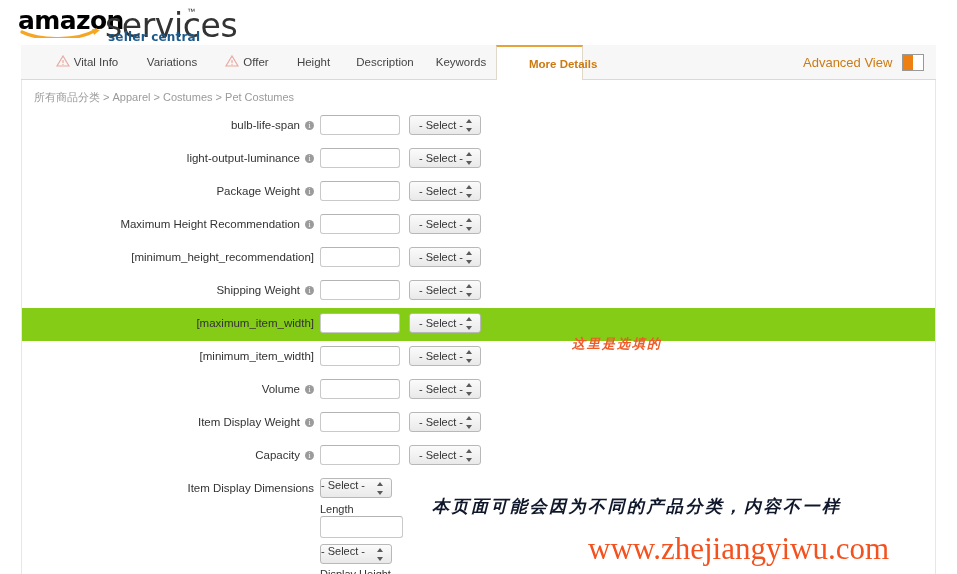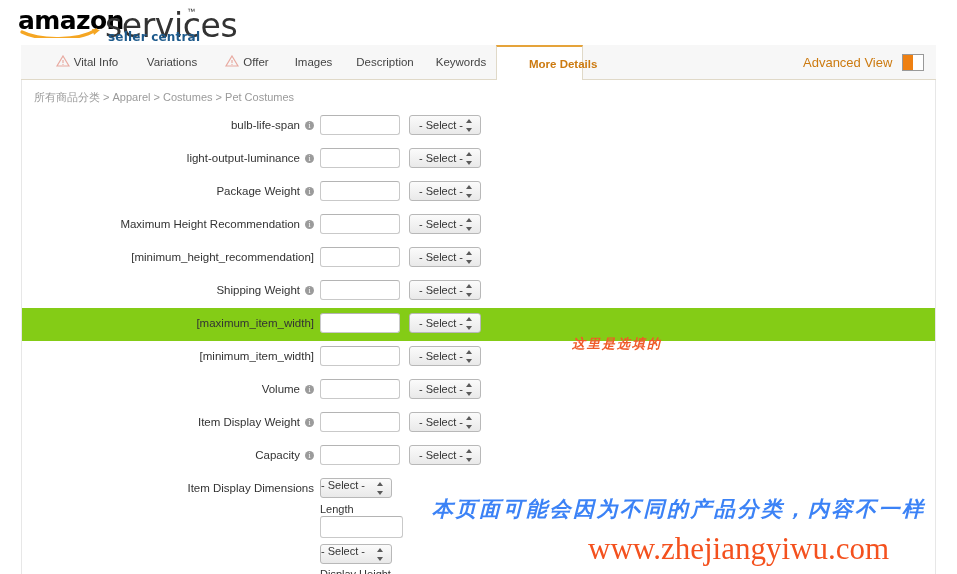--- a/index.html
+++ b/index.html
@@ -322,22 +322,22 @@
   .annot-1 {
     left: 572px;
     top: 335px;
     font-size: 13px;
     color: #f05a28;
     letter-spacing: 2px;
   }
   .annot-2 {
     left: 432px;
     top: 495px;
-    font-size: 21px;
-    color: #3b82f6;
+    font-size: 17px;
+    color: #0f172a;
     letter-spacing: 2.5px;
   }
   .watermark {
     position: absolute;
     left: 588px;
     top: 531px;
     font-size: 31px;
     color: #f4511e;
     font-family: "Liberation Serif", serif;
     white-space: nowrap;
@@ -366,21 +366,21 @@
             <path d="M7 1 L13 11 L1 11 Z" fill="none" stroke="#e8a9a0" stroke-width="1.2"></path>
             <line x1="7" y1="5" x2="7" y2="8" stroke="#e8a9a0" stroke-width="1.2"></line>
             <circle cx="7" cy="9.4" r="0.6" fill="#e8a9a0"></circle>
           </svg></span><span class="tab-label">Vital Info</span></div>
       <div class="tab" style="left: 112px; width: 78px;"><span class="tab-label">Variations</span></div>
       <div class="tab" style="left: 190px; width: 72px;"><span><svg class="warn-icon" viewBox="0 0 14 12">
             <path d="M7 1 L13 11 L1 11 Z" fill="none" stroke="#e8a9a0" stroke-width="1.2"></path>
             <line x1="7" y1="5" x2="7" y2="8" stroke="#e8a9a0" stroke-width="1.2"></line>
             <circle cx="7" cy="9.4" r="0.6" fill="#e8a9a0"></circle>
           </svg></span><span class="tab-label">Offer</span></div>
-      <div class="tab" style="left: 262px; width: 61px;"><span class="tab-label">Images</span></div>
+      <div class="tab" style="left: 262px; width: 61px;"><span class="tab-label">Height</span></div>
       <div class="tab" style="left: 323px; width: 82px;"><span class="tab-label">Description</span></div>
       <div class="tab" style="left: 405px; width: 70px;"><span class="tab-label">Keywords</span></div>
       <div class="tab active" style="left: 475px; width: 87px; padding-left: 32px;"><span class="tab-label">More Details</span></div>
     </div>
   <div class="advanced-view">
     <span>Advanced View</span>
     <span class="toggle"><span class="on"></span></span>
   </div>
 </div>
 

